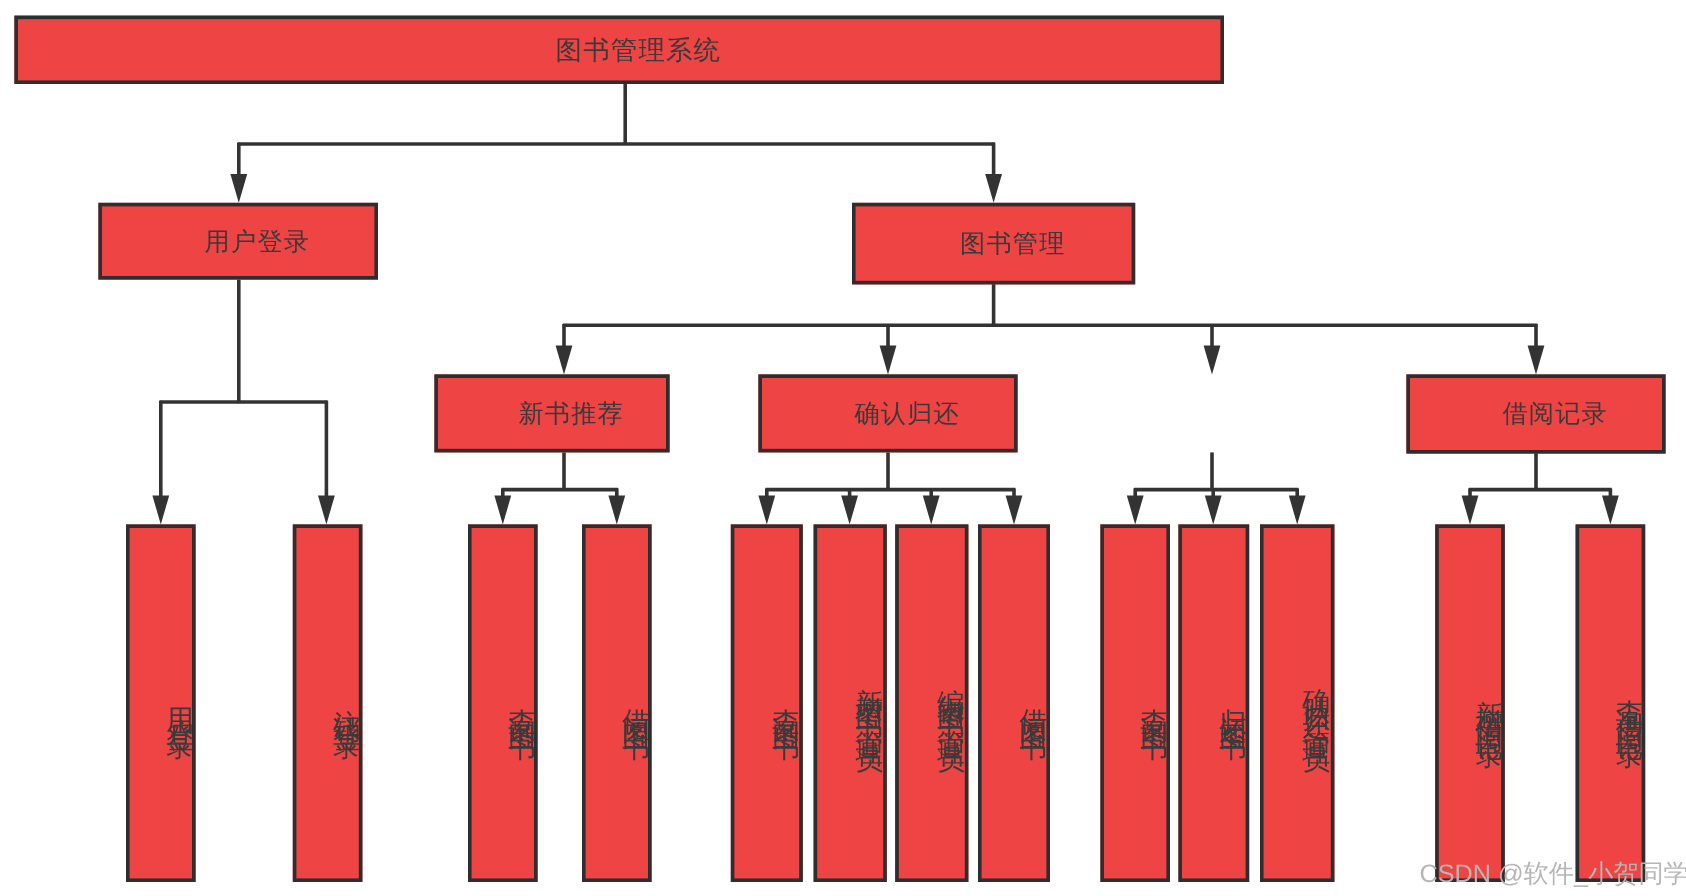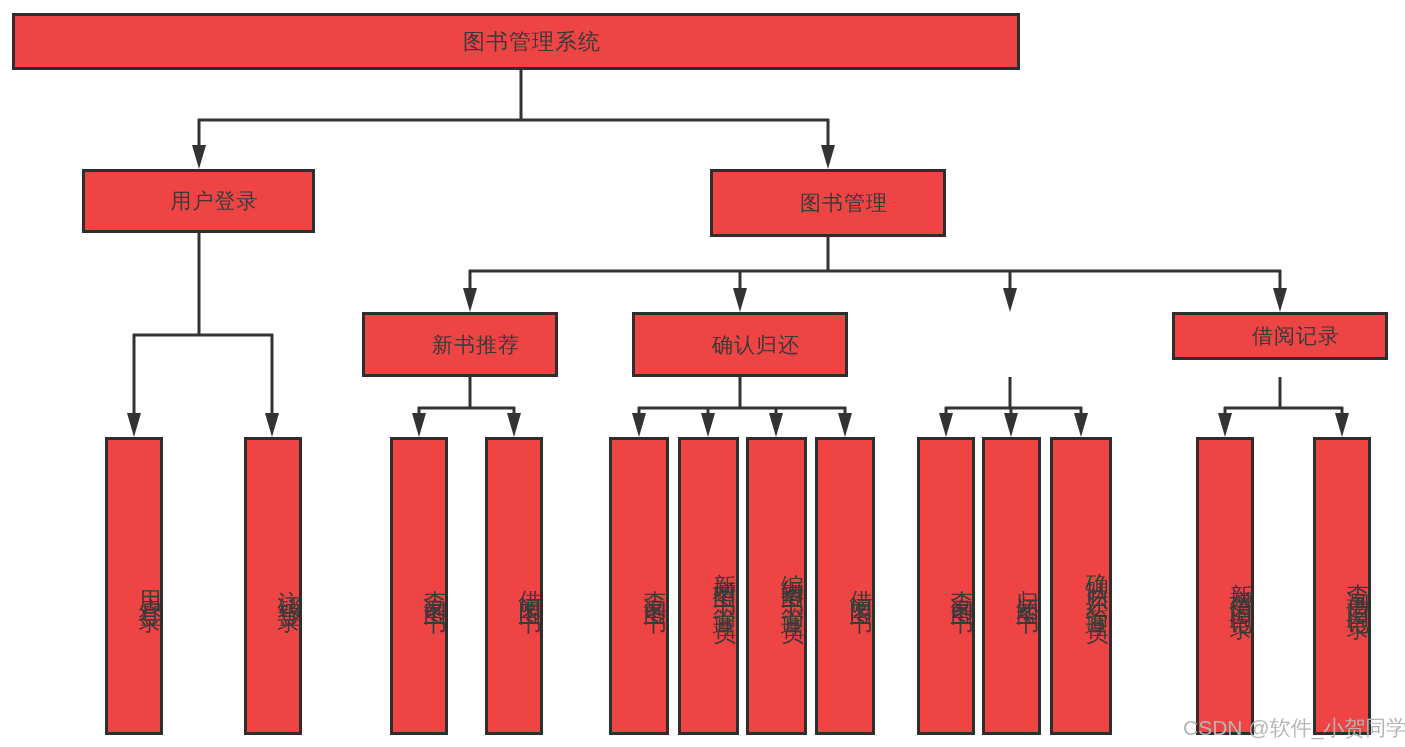--- a/index.html
+++ b/index.html
@@ -145,21 +145,21 @@
   <div class="box" style="left:710px; top:169px; width:236px; height:68px;">
     <span class="h-label">图书管理</span>
   </div>
 
   <div class="box" style="left:362px; top:312px; width:196px; height:65px;">
     <span class="h-label">新书推荐</span>
   </div>
   <div class="box" style="left:632px; top:312px; width:216px; height:65px;">
     <span class="h-label">确认归还</span>
   </div>
-  <div class="box" style="left:1172px; top:312px; width:216px; height:48px;">
+  <div class="box" style="left:1172px; top:312px; width:216px; height:66px;">
     <span class="h-label">借阅记录</span>
   </div>
 
   <div class="box" style="left:105px; top:437px; width:58px; height:298px;">
     <span class="v-label">用户登录</span>
   </div>
   <div class="box" style="left:244px; top:437px; width:58px; height:298px;">
     <span class="v-label">注销登录</span>
   </div>
 

